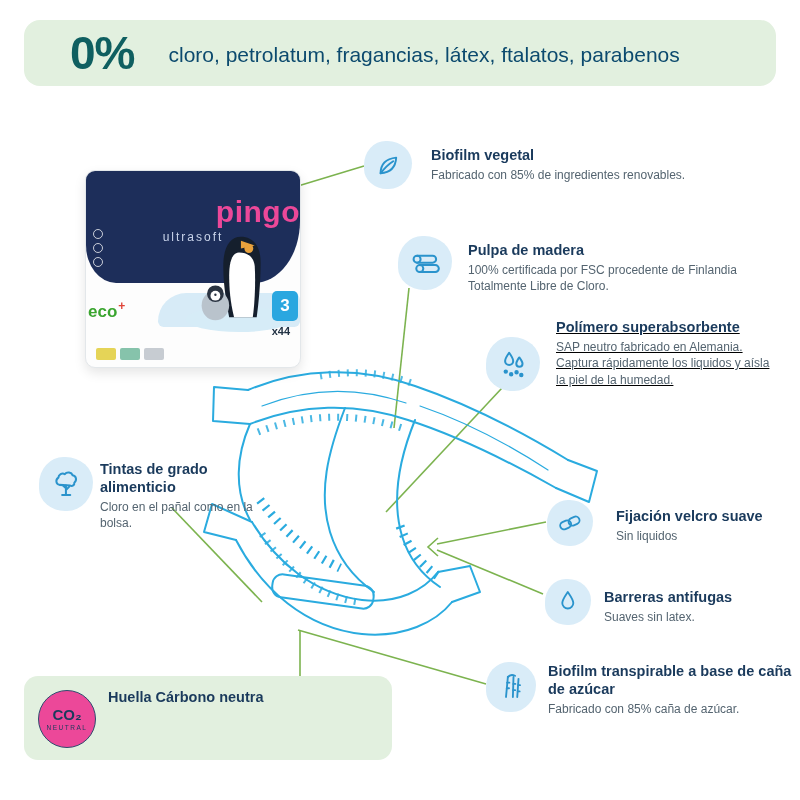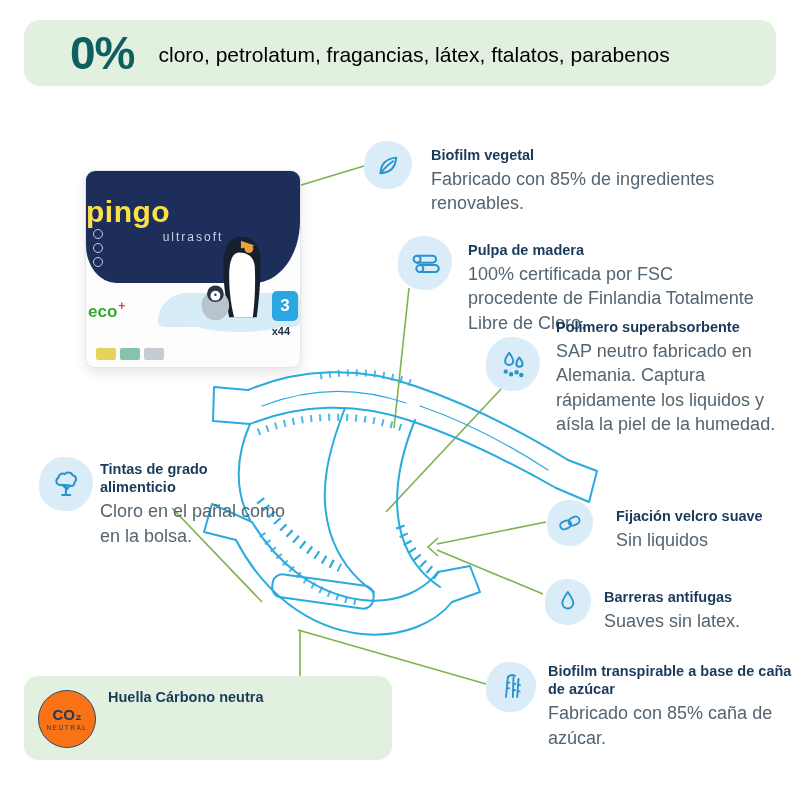--- a/index.html
+++ b/index.html
@@ -9,37 +9,37 @@
     font-family:"Liberation Sans", sans-serif;
   }
 
   
   .banner {
     position:absolute; left:24px; top:20px; width:752px; height:66px;
     background:#e2f0df; border-radius:16px;
     display:flex; align-items:center; box-sizing:border-box; padding:0 18px 0 46px;
   }
   .banner-percent { font-size:46px; font-weight:bold; color:#0f5f60; letter-spacing:-1px; }
-  .banner-claims  { font-size:21px; color:#000000; margin-left:24px; padding-top:4px; }
+  .banner-claims  { font-size:21px; color:#0c4a6e; margin-left:34px; padding-top:4px; }
 
   
   .overlay { position:absolute; left:0; top:0; z-index:1; pointer-events:none; }
 
   
   .package {
     position:absolute; left:85px; top:170px; width:214px; height:196px; z-index:2;
     background:#fdfdfd; border:1px solid #e3e7ea; border-radius:10px;
     box-shadow:0 5px 12px rgba(0,0,0,.10);
   }
   .pkg-top {
     position:absolute; left:0; top:0; right:0; height:112px;
     background:#1d2e5a;
     border-radius:9px 9px 46px 30px / 9px 9px 62px 38px;
   }
-  .pkg-brand { color:#fde047; font-weight:bold; font-size:30px; text-align:left; margin-top:24px; letter-spacing:.5px; }
+  .pkg-brand { color:#ec4899; font-weight:bold; font-size:30px; text-align:right; margin-top:24px; letter-spacing:.5px; }
   .pkg-sub   { color:#c9d4ea; font-size:12px; text-align:center; letter-spacing:2px; margin-top:1px; }
   .pkg-icons { position:absolute; left:7px; top:58px; display:flex; flex-direction:column; gap:4px; }
   .pkg-icons span { width:8px; height:8px; border:1px solid rgba(255,255,255,.75); border-radius:50%; display:block; }
   .pkg-snow { position:absolute; right:0; top:122px; width:142px; height:34px; background:#d7ebf7; border-radius:40px 10px 8px 8px; }
   .pkg-penguin { position:absolute; right:2px; top:48px; width:118px; height:118px; }
   .pkg-eco { position:absolute; left:2px; top:128px; color:#3aa52f; font-weight:bold; font-size:17px; }
   .pkg-eco-plus { color:#e04438; font-size:12px; vertical-align:super; margin-left:1px; }
   .pkg-size {
     position:absolute; right:2px; top:120px; width:26px; height:30px;
     background:#2aa7e0; color:#fff; border-radius:5px; font-weight:bold; font-size:17px;
@@ -53,30 +53,30 @@
   
   .icon-badge {
     position:absolute; z-index:2;
     background:#d9ecf8;
     border-radius:47% 53% 50% 50% / 52% 48% 56% 44%;
     display:flex; align-items:center; justify-content:center;
   }
   .icon-badge svg { width:60%; height:60%; }
   .callout-text { position:absolute; z-index:2; }
   .c-title { font-weight:bold; color:#1a3a5c; font-size:14.5px; line-height:1.25; }
-  .c-body  { color:#546470; font-size:18px; line-height:1.35; margin-top:3px; }
+  .c-body  { color:#546470; font-size:12px; line-height:1.35; margin-top:3px; }
 
   
   .huella {
     position:absolute; left:24px; top:676px; width:368px; height:84px; z-index:2;
     background:#e2f0df; border-radius:14px;
   }
   .co2-badge {
     position:absolute; left:14px; top:14px; width:56px; height:56px;
-    background:#f97316; border:1.6px solid #2e4b6e; border-radius:50%;
+    background:#ec4899; border:1.6px solid #2e4b6e; border-radius:50%;
     display:flex; flex-direction:column; align-items:center; justify-content:center;
   }
   .co2-gas { font-weight:bold; color:#1a3a5c; font-size:15px; line-height:1; }
   .co2-label { color:#1a3a5c; font-size:6.5px; letter-spacing:1.5px; margin-top:2px; }
   .huella .callout-text { left:84px; top:12px; width:274px; }
 </style>
 </head>
 <body>
 
 <svg class="overlay" width="800" height="800" viewBox="0 0 800 800">
@@ -182,21 +182,21 @@
 <div class="icon-badge" style="left:486px; top:337px; width:54px; height:54px;">
   <svg viewBox="0 0 24 24" stroke="#2a93cc" stroke-width="1.5" fill="none" stroke-linecap="round" stroke-linejoin="round">
     <path d="M9 3.5 C7.2 6 6 7.8 6 9.6 a3 3 0 0 0 6 0 C12 7.8 10.8 6 9 3.5 Z"></path>
     <path d="M16.5 7 C15.1 9 14.3 10.2 14.3 11.6 a2.3 2.3 0 0 0 4.6 0 C18.9 10.2 18 9 16.5 7 Z"></path>
     <circle cx="6.5" cy="17.5" r=".9" fill="#2a93cc"></circle>
       <circle cx="10.5" cy="19.5" r=".9" fill="#2a93cc"></circle>
     <circle cx="14.5" cy="18" r=".9" fill="#2a93cc"></circle>
       <circle cx="18" cy="20" r=".9" fill="#2a93cc"></circle>
   </svg>
 </div>
-<div class="callout-text" style="left:556px; top:318px; width:224px;">
+<div class="callout-text" style="left:556px; top:318px; width:224px;text-decoration:underline;">
   <div class="c-title">Polímero superabsorbente</div>
   <div class="c-body">SAP neutro fabricado en Alemania. Captura rápidamente los liquidos y aísla la piel de la humedad.</div>
 </div>
 
 <div class="icon-badge" style="left:39px; top:457px; width:54px; height:54px;">
   <svg viewBox="0 0 24 24" stroke="#2a93cc" stroke-width="1.5" fill="none" stroke-linecap="round" stroke-linejoin="round">
     <path d="M7 12.5 C4.5 12 3.8 8.8 6.2 7.2 C6.2 4.8 9 3.2 11 4.6 C12.5 2.6 16 3.2 16.8 5.4 C19.4 5.8 20.2 9.2 18 10.9 C18.3 12.5 16.5 13.8 15 13 Z"></path>
     <path d="M11.8 13 V20 M11.8 15 L9.3 12.6 M11.8 16.3 L14.3 13.8 M9 20 H15"></path>
   </svg>
 </div>

